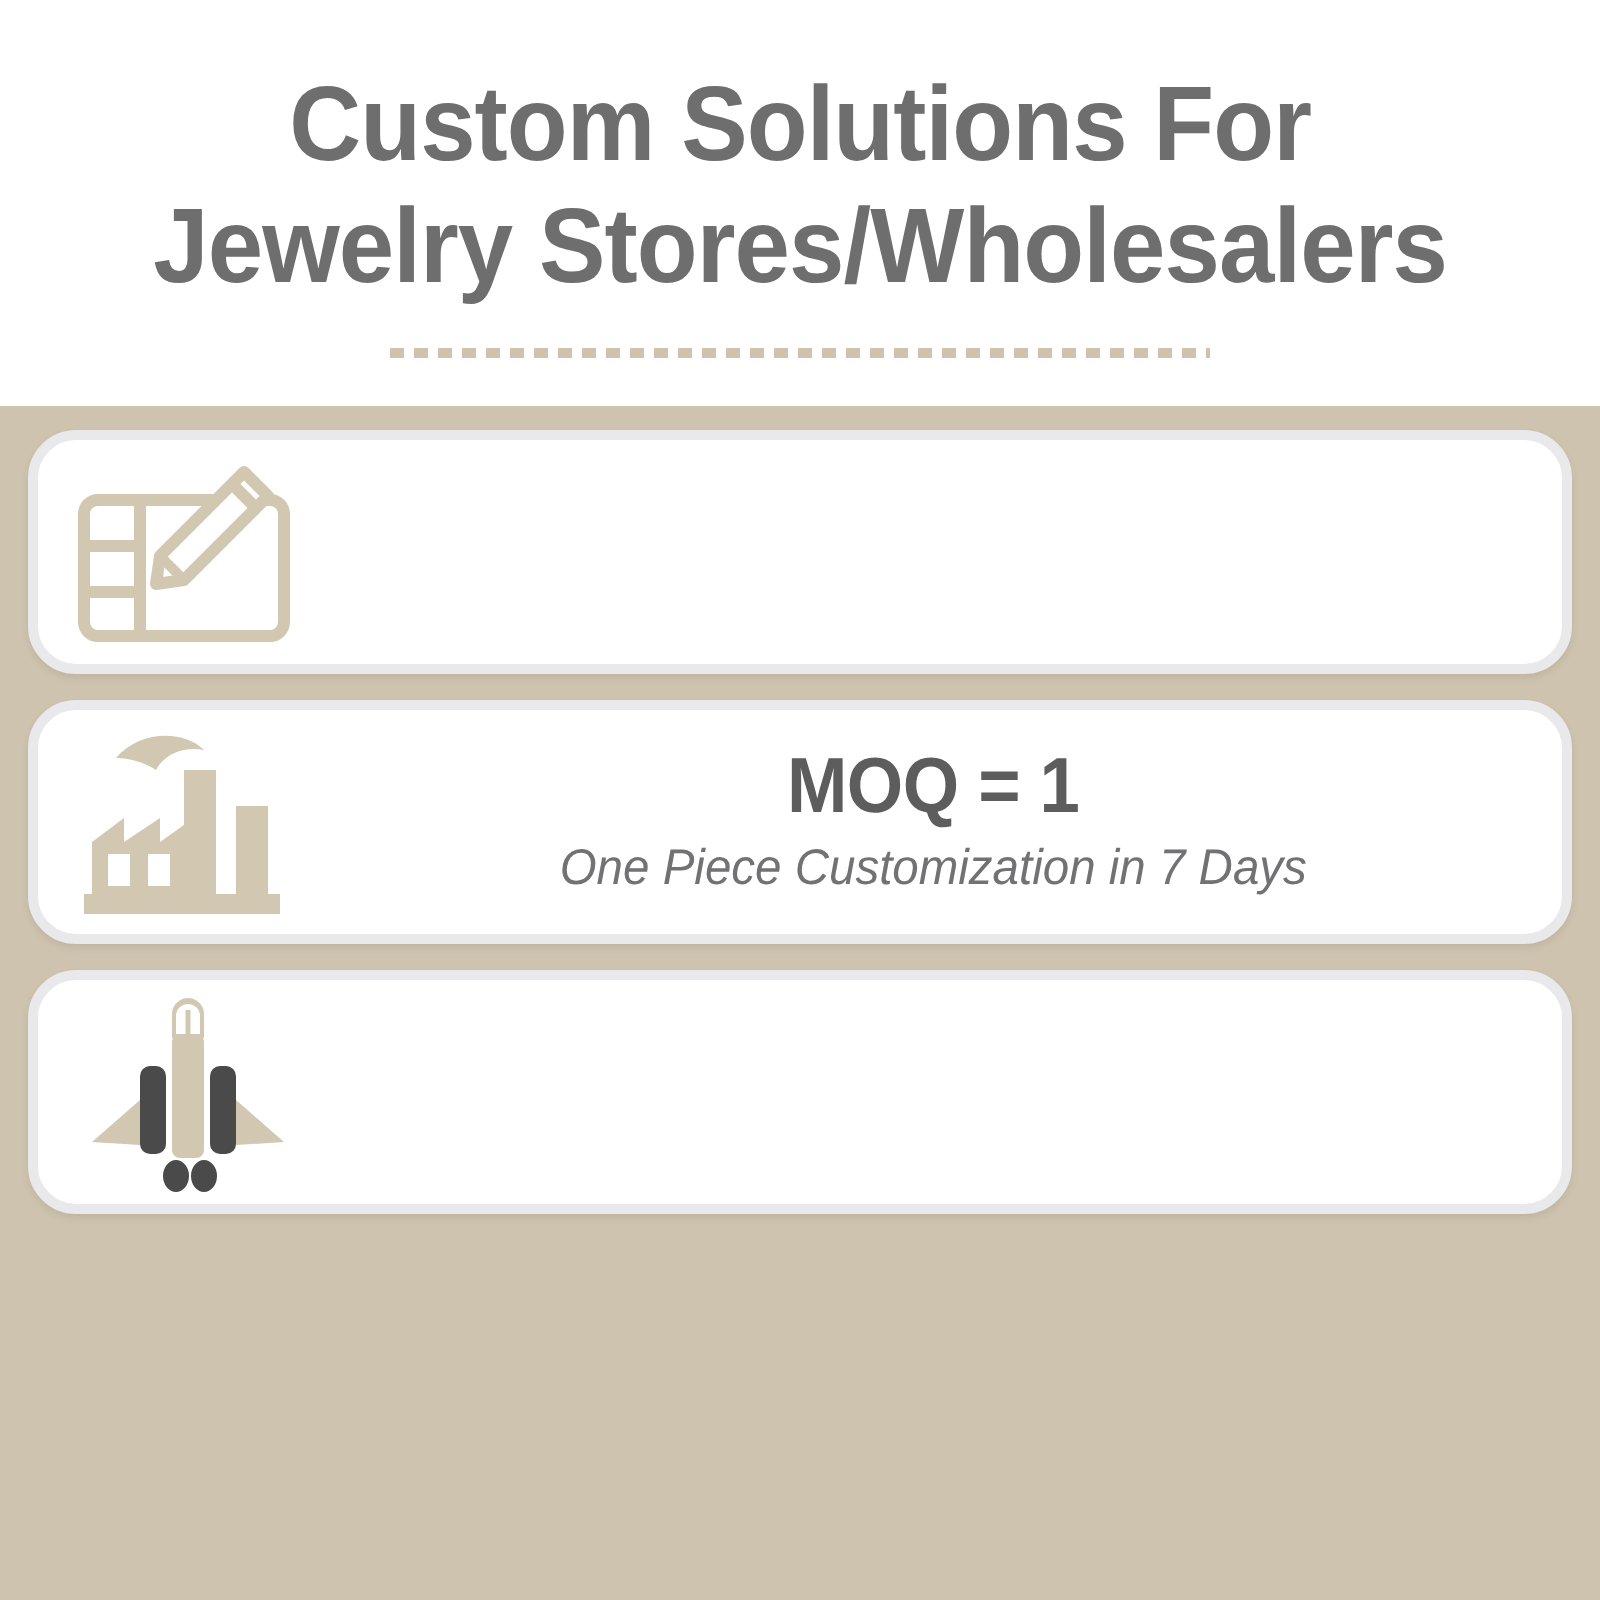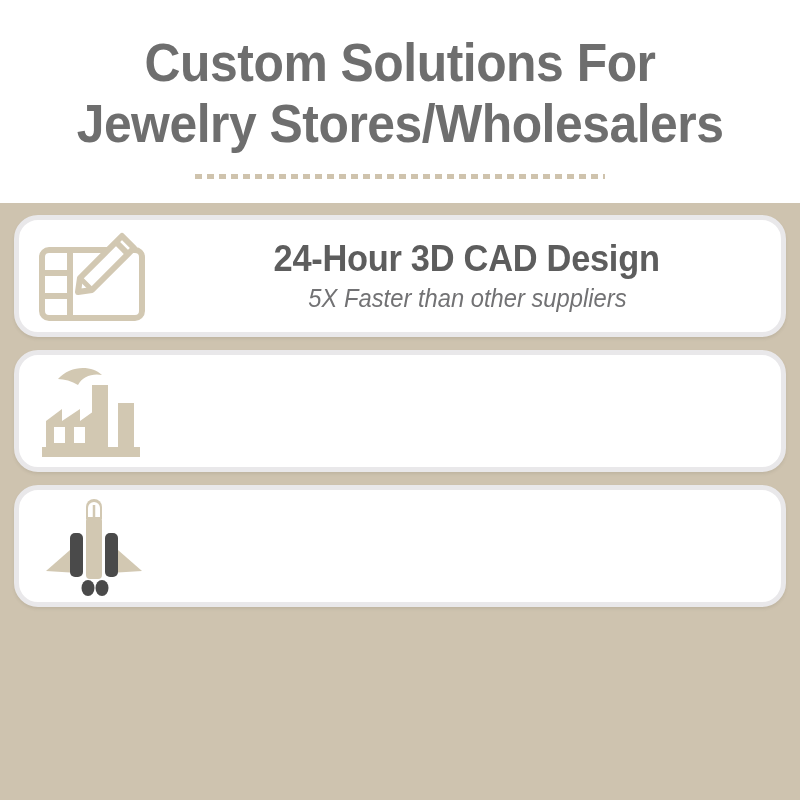--- a/index.html
+++ b/index.html
@@ -155,44 +155,44 @@
         <svg width="116" height="96" viewBox="0 0 116 96" fill="none">
           <rect x="6" y="22" width="100" height="68" rx="7" ry="7" stroke="#d2c8b2" stroke-width="6" fill="none"></rect>
           <line x1="34" y1="22" x2="34" y2="90" stroke="#d2c8b2" stroke-width="6"></line>
           <line x1="6" y1="45" x2="34" y2="45" stroke="#d2c8b2" stroke-width="6"></line>
           <line x1="6" y1="68" x2="34" y2="68" stroke="#d2c8b2" stroke-width="6"></line>
           <path d="M42 64 L44 50 L86 8 L98 20 L56 62 Z" stroke="#d2c8b2" stroke-width="6" fill="#ffffff" stroke-linejoin="round"></path>
           <line x1="80" y1="14" x2="92" y2="26" stroke="#d2c8b2" stroke-width="6"></line>
           <line x1="44" y1="50" x2="56" y2="62" stroke="#d2c8b2" stroke-width="5"></line>
         </svg>
       </div>
-      <div class="card-text">
-        <div class="card-title">24-Hour 3D CAD Design</div>
-        <div class="card-sub">5X Faster than other suppliers</div>
-      </div>
     </div>
 
     <div class="card card-2">
       <div class="card-icon">
         <svg width="116" height="104" viewBox="0 0 116 104" fill="none">
 
           <path d="M22 20 C34 6 56 6 66 16 C56 14 46 18 42 26 C36 22 28 20 22 20 Z" fill="#d2c8b2"></path>
 
           <rect x="56" y="26" width="16" height="62" fill="#d2c8b2"></rect>
 
           <rect x="82" y="44" width="16" height="44" fill="#d2c8b2"></rect>
 
           <path d="M10 94 L10 62 L26 50 L26 62 L44 50 L44 62 L58 52 L58 94 Z" fill="#d2c8b2"></path>
 
           <rect x="6" y="88" width="98" height="10" fill="#d2c8b2"></rect>
 
           <rect x="18" y="68" width="11" height="16" fill="#ffffff"></rect>
           <rect x="38" y="68" width="11" height="16" fill="#ffffff"></rect>
         </svg>
       </div>
+      <div class="card-text">
+        <div class="card-title">MOQ = 1</div>
+        <div class="card-sub">One Piece Customization in 7  Days</div>
+      </div>
     </div>
 
     <div class="card card-3">
       <div class="card-icon">
         <svg width="112" height="106" viewBox="0 0 112 106" fill="none">
 
           <path d="M8 78 L40 50 L40 80 Z" fill="#d2c8b2"></path>
           <path d="M104 78 L72 50 L72 80 Z" fill="#d2c8b2"></path>
 
           <rect x="32" y="40" width="13" height="44" rx="5" fill="#4a4a4a"></rect>

